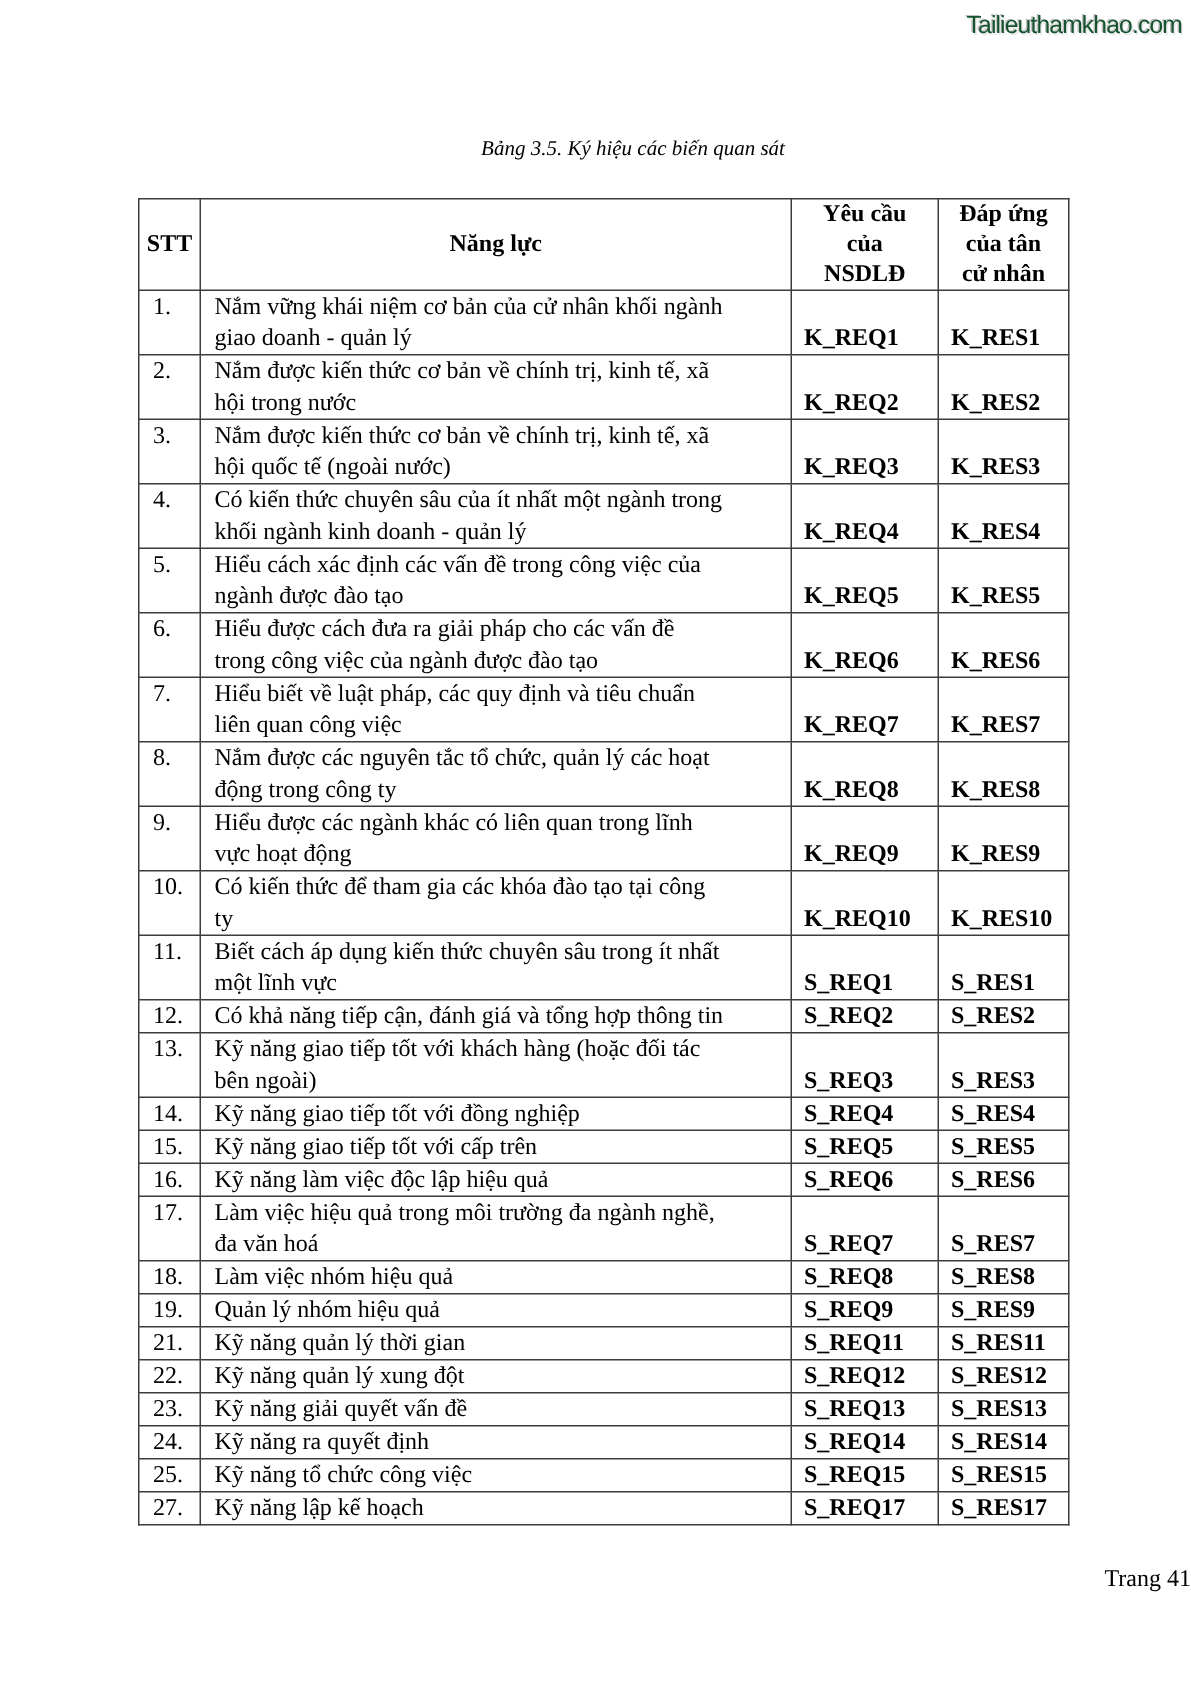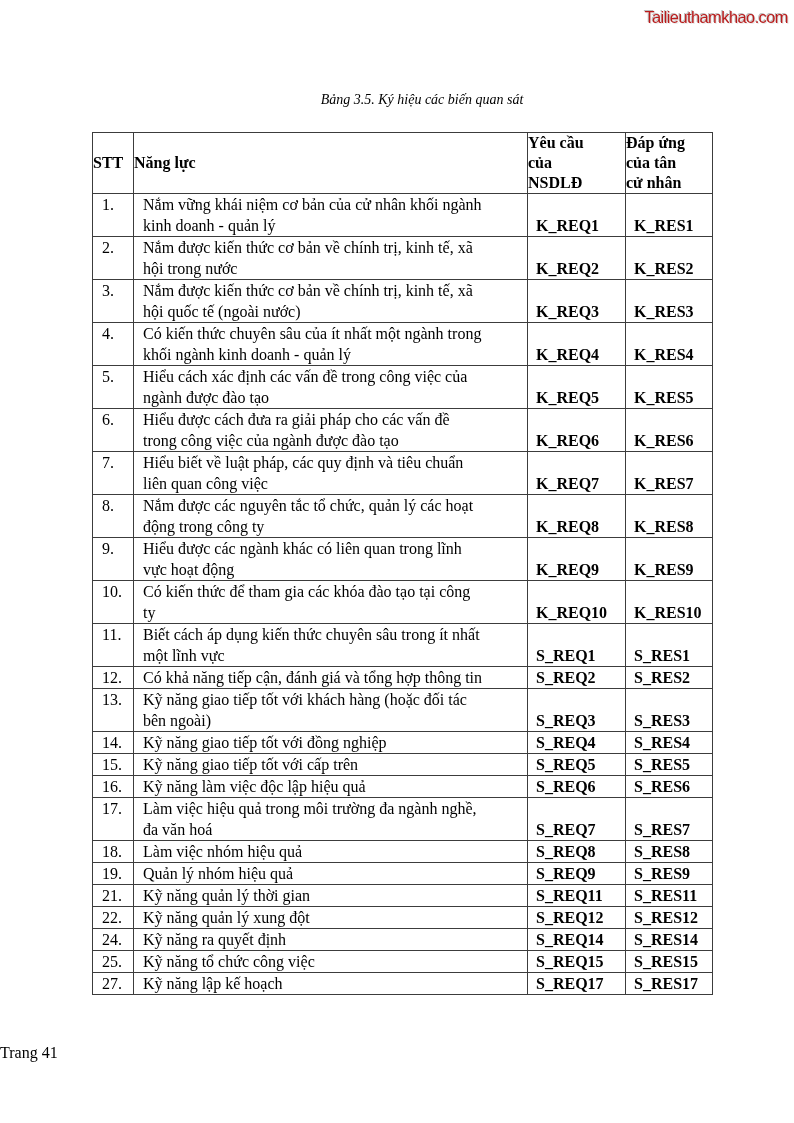--- a/index.html
+++ b/index.html
@@ -8,21 +8,21 @@
     background:#ffffff;
     font-family:"Liberation Serif", serif;
     color:#000;
     position:relative;
     overflow:hidden;
   }
   .watermark {
     position:absolute; top:8px; right:6px;
     font-family:"Liberation Sans", sans-serif;
     font-size:16.5px; letter-spacing:-0.6px;
-    color:#b91c1c;
+    color:#14532d;
     text-shadow:1px 1px 0 #e9e9e9, -1px -1px 0 #bdbdbd;
   }
   .doc-title {
     position:absolute; top:92px; left:16px; width:794px;
     text-align:center;
     font-style:italic;
     font-size:14px;
     padding-left:18px; box-sizing:border-box;
   }
   table.obs-table {
@@ -31,35 +31,35 @@
     border-collapse:collapse;
     table-layout:fixed;
   }
   .obs-table th, .obs-table td {
     border:1px solid #3c3c3c;
     overflow:hidden;
   }
   .obs-table th {
     font-weight:bold;
     font-size:16px; line-height:20px;
-    text-align:left; vertical-align:middle;
+    text-align:center; vertical-align:middle;
     white-space:pre;
     padding:0;
   }
   .obs-table td {
     font-size:16px; line-height:21px;
     white-space:pre;
     padding:0;
   }
   td.td-stt  { vertical-align:top; padding-left:9px; }
   td.td-nang { vertical-align:top; padding-left:9px; }
   td.td-code { vertical-align:bottom; padding-left:8px;font-weight:bold; }
   .page-footer {
     position:absolute; top:1044px; left:0; width:794px;
-    text-align:left;
+    text-align:right;
     font-size:16px;
   }
 </style>
 </head>
 <body>
 
 <div class="watermark">Tailieuthamkhao.com</div>
 
 <div class="doc-title">Bảng 3.5. Ký hiệu các biến quan sát</div>
 
@@ -79,21 +79,21 @@
 NSDLĐ</th>
       <th>Đáp ứng
 của tân
 cử nhân</th>
     </tr>
   </thead>
   <tbody>
       <tr>
         <td class="td-stt">1.</td>
         <td class="td-nang">Nắm vững khái niệm cơ bản của cử nhân khối ngành
-kinh doanh - quản lý</td>
+giao doanh - quản lý</td>
         <td class="td-code">K_REQ1</td>
         <td class="td-code">K_RES1</td>
       </tr>
       <tr>
         <td class="td-stt">2.</td>
         <td class="td-nang">Nắm được kiến thức cơ bản về chính trị, kinh tế, xã
 hội trong nước</td>
         <td class="td-code">K_REQ2</td>
         <td class="td-code">K_RES2</td>
       </tr>
@@ -216,20 +216,26 @@
         <td class="td-code">S_REQ11</td>
         <td class="td-code">S_RES11</td>
       </tr>
       <tr>
         <td class="td-stt">22.</td>
         <td class="td-nang">Kỹ năng quản lý xung đột</td>
         <td class="td-code">S_REQ12</td>
         <td class="td-code">S_RES12</td>
       </tr>
       <tr>
+        <td class="td-stt">23.</td>
+        <td class="td-nang">Kỹ năng giải quyết vấn đề</td>
+        <td class="td-code">S_REQ13</td>
+        <td class="td-code">S_RES13</td>
+      </tr>
+      <tr>
         <td class="td-stt">24.</td>
         <td class="td-nang">Kỹ năng ra quyết định</td>
         <td class="td-code">S_REQ14</td>
         <td class="td-code">S_RES14</td>
       </tr>
       <tr>
         <td class="td-stt">25.</td>
         <td class="td-nang">Kỹ năng tổ chức công việc</td>
         <td class="td-code">S_REQ15</td>
         <td class="td-code">S_RES15</td>

